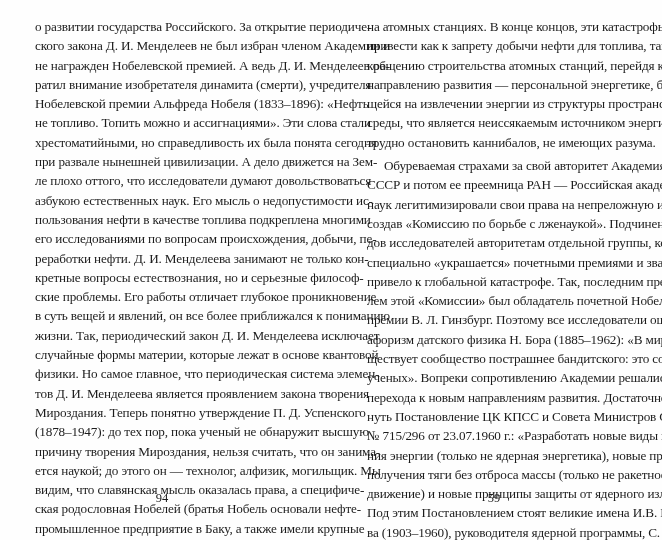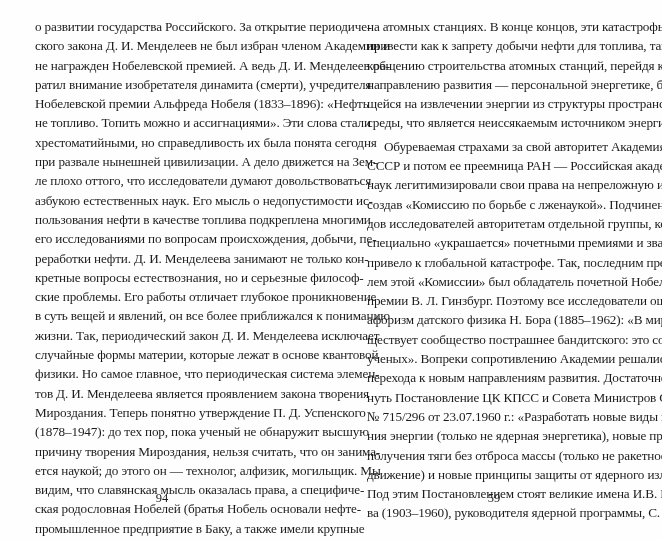--- a/index.html
+++ b/index.html
@@ -106,20 +106,21 @@
   </div>
 
   <div class="page right">
     <div class="text-block" id="right-text">
         <span class="line">на атомных станциях. В конце концов, эти катастрофы должны</span>
         <span class="line">привести как к запрету добычи нефти для топлива, так и к пре-</span>
         <span class="line">кращению строительства атомных станций, перейдя к новому</span>
         <span class="line">направлению развития — персональной энергетике, базирую-</span>
         <span class="line">щейся на извлечении энергии из структуры пространства или</span>
         <span class="line">среды, что является неиссякаемым источником энергии. Но</span>
+        <span class="line last">трудно остановить каннибалов, не имеющих разума.</span>
         <span class="para-gap"></span>
         <span class="line indent">Обуреваемая страхами за свой авторитет Академия наук</span>
         <span class="line">СССР и потом ее преемница РАН — Российская академия</span>
         <span class="line">наук легитимизировали свои права на непреложную истину,</span>
         <span class="line">создав «Комиссию по борьбе с лженаукой». Подчинение взгля-</span>
         <span class="line">дов исследователей авторитетам отдельной группы, которая</span>
         <span class="line">специально «украшается» почетными премиями и званиями,</span>
         <span class="line">привело к глобальной катастрофе. Так, последним председате-</span>
         <span class="line">лем этой «Комиссии» был обладатель почетной Нобелевской</span>
         <span class="line">премии В. Л. Гинзбург. Поэтому все исследователи ощутили</span>

